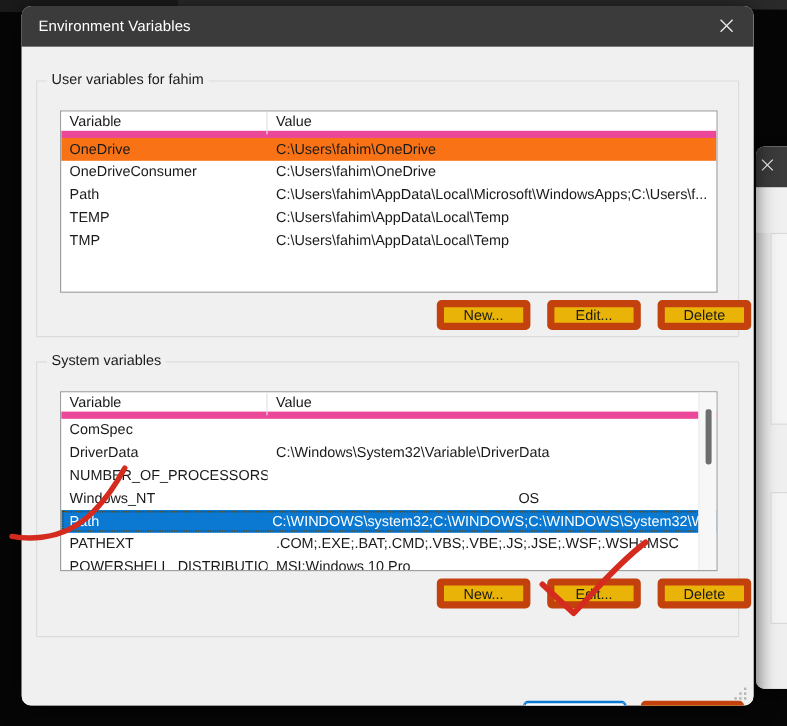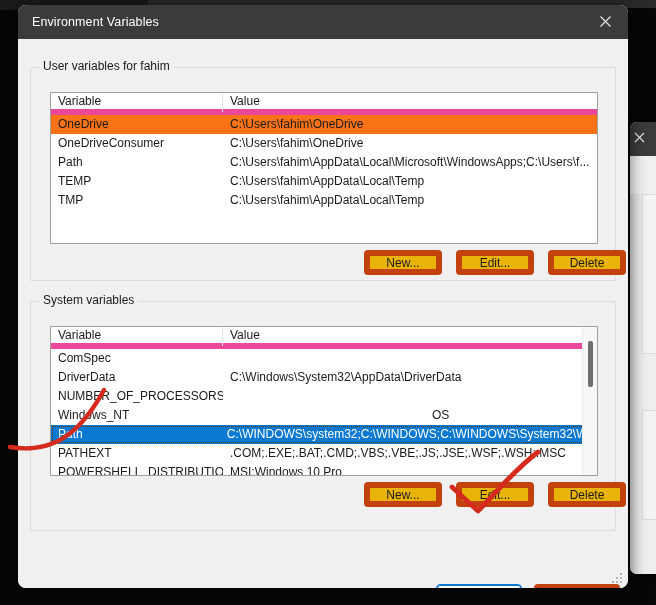--- a/index.html
+++ b/index.html
@@ -279,21 +279,21 @@
         <div class="lv-header">
           <div class="col c1">Variable</div>
           <div class="col c2">Value</div>
         </div>
         <div class="lv-rows" id="system-rows">
             <div class="lv-row">
               <div class="cell c1">ComSpec</div>
             </div>
             <div class="lv-row">
               <div class="cell c1">DriverData</div>
-              <div class="cell c2">C:\Windows\System32\AppData\DriverData</div>
+              <div class="cell c2">C:\Windows\System32\Variable\DriverData</div>
             </div>
             <div class="lv-row">
               <div class="cell c1">NUMBER_OF_PROCESSORS</div>
             </div>
             <div class="lv-row">
               <div class="cell c2">Windows_NT</div>
               <div class="cell c1">OS</div>
             </div>
             <div class="lv-row selected">
               <div class="cell c1">Path</div>

